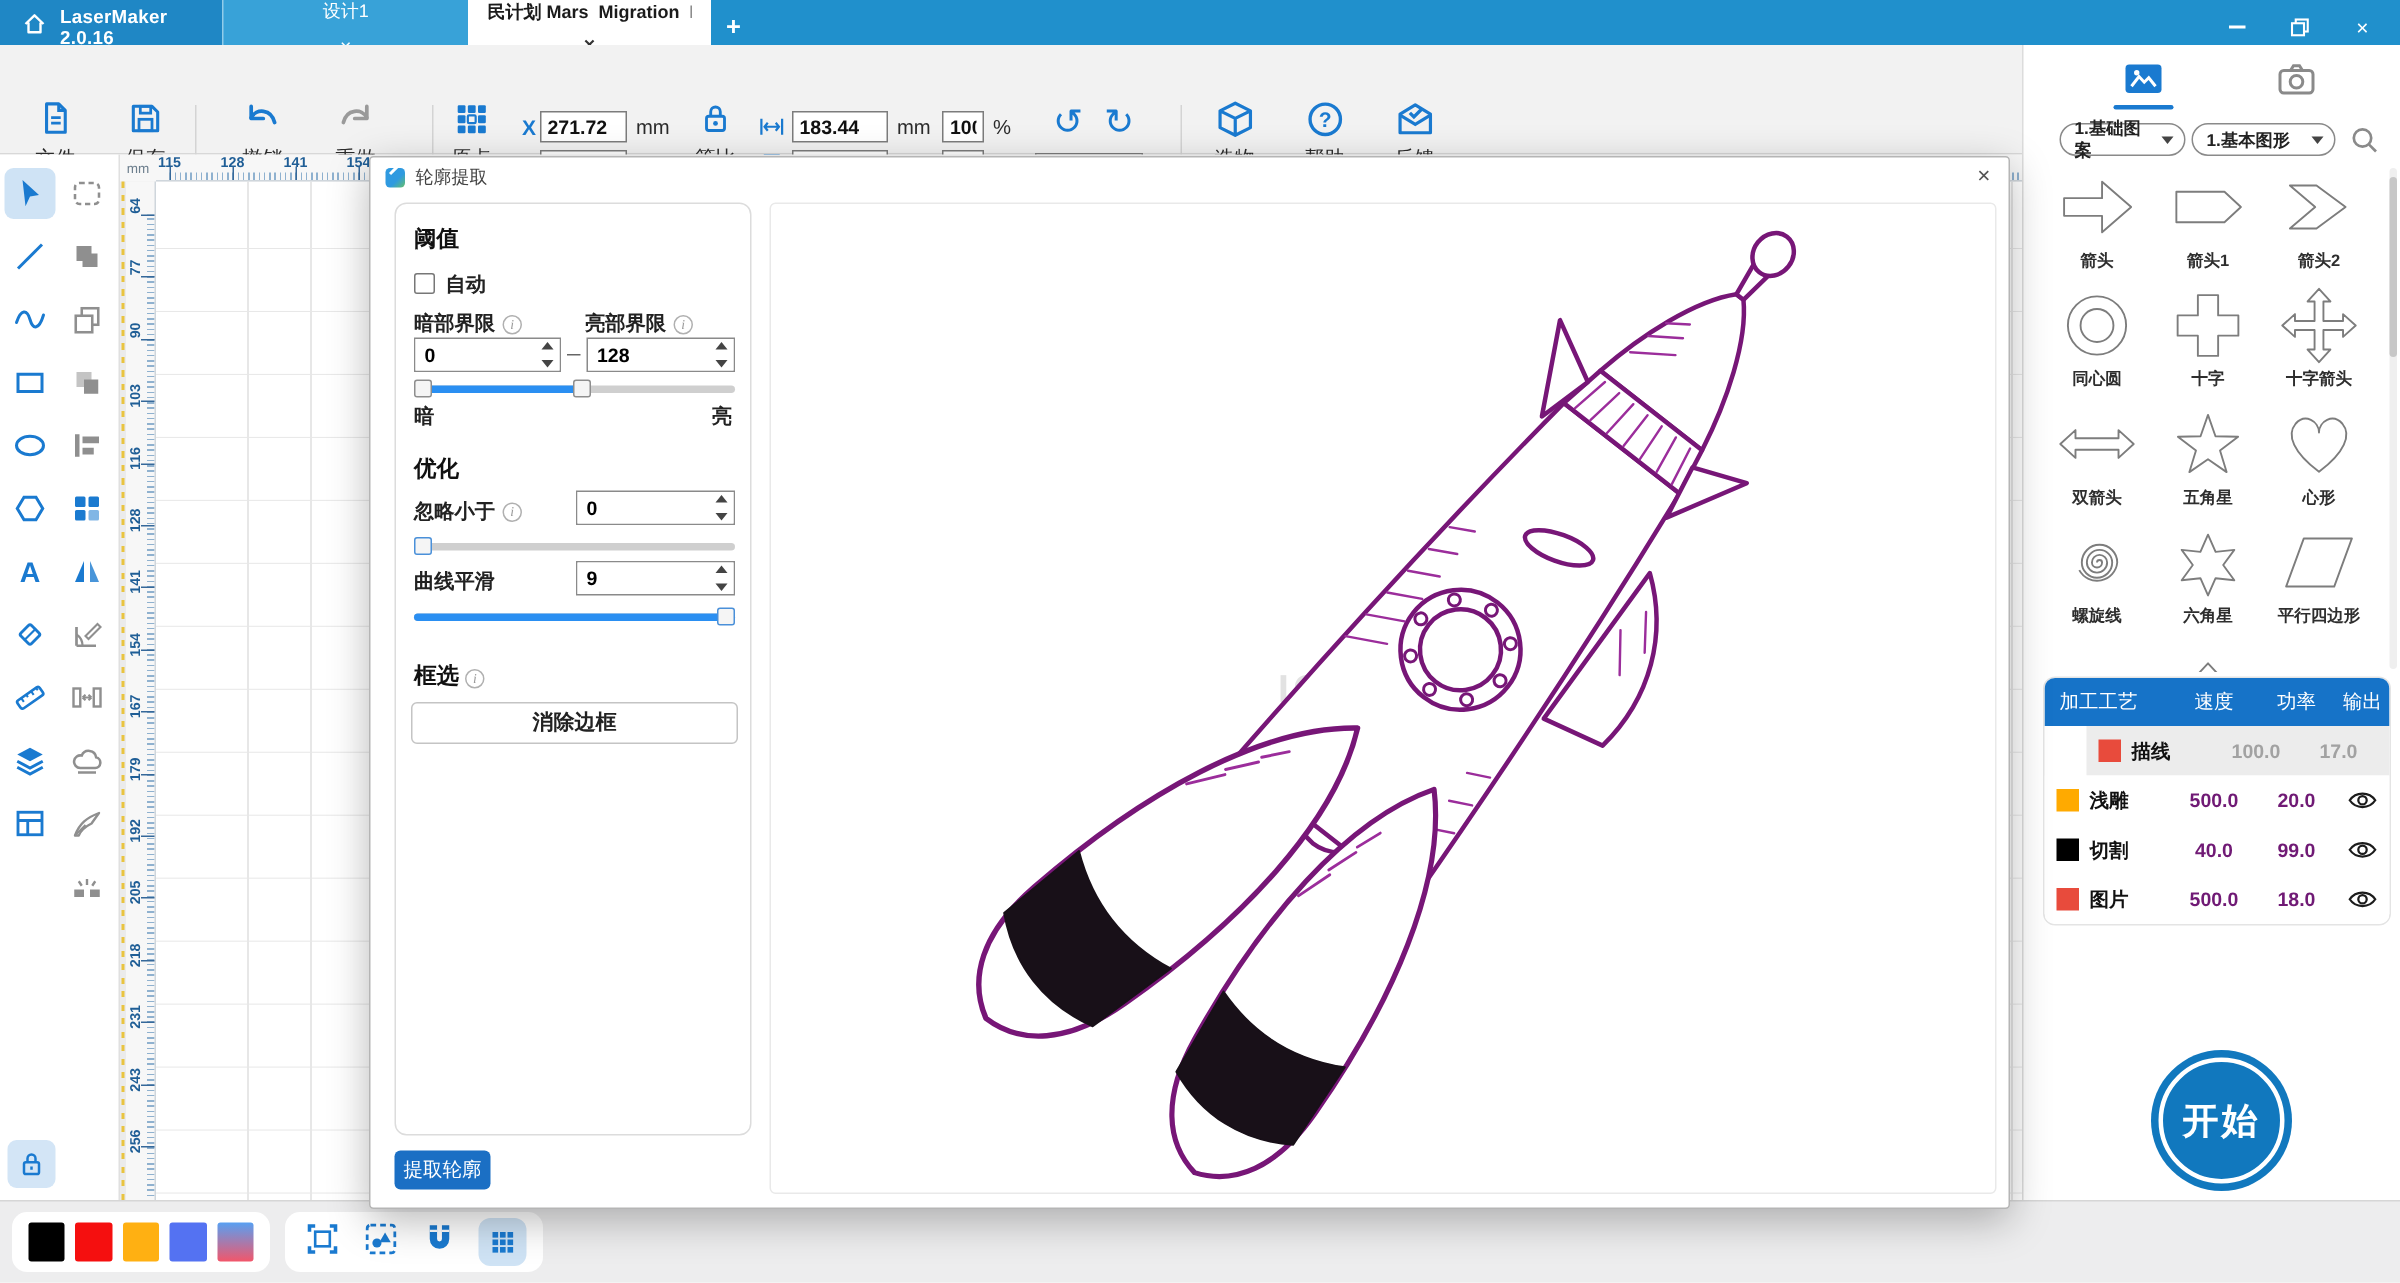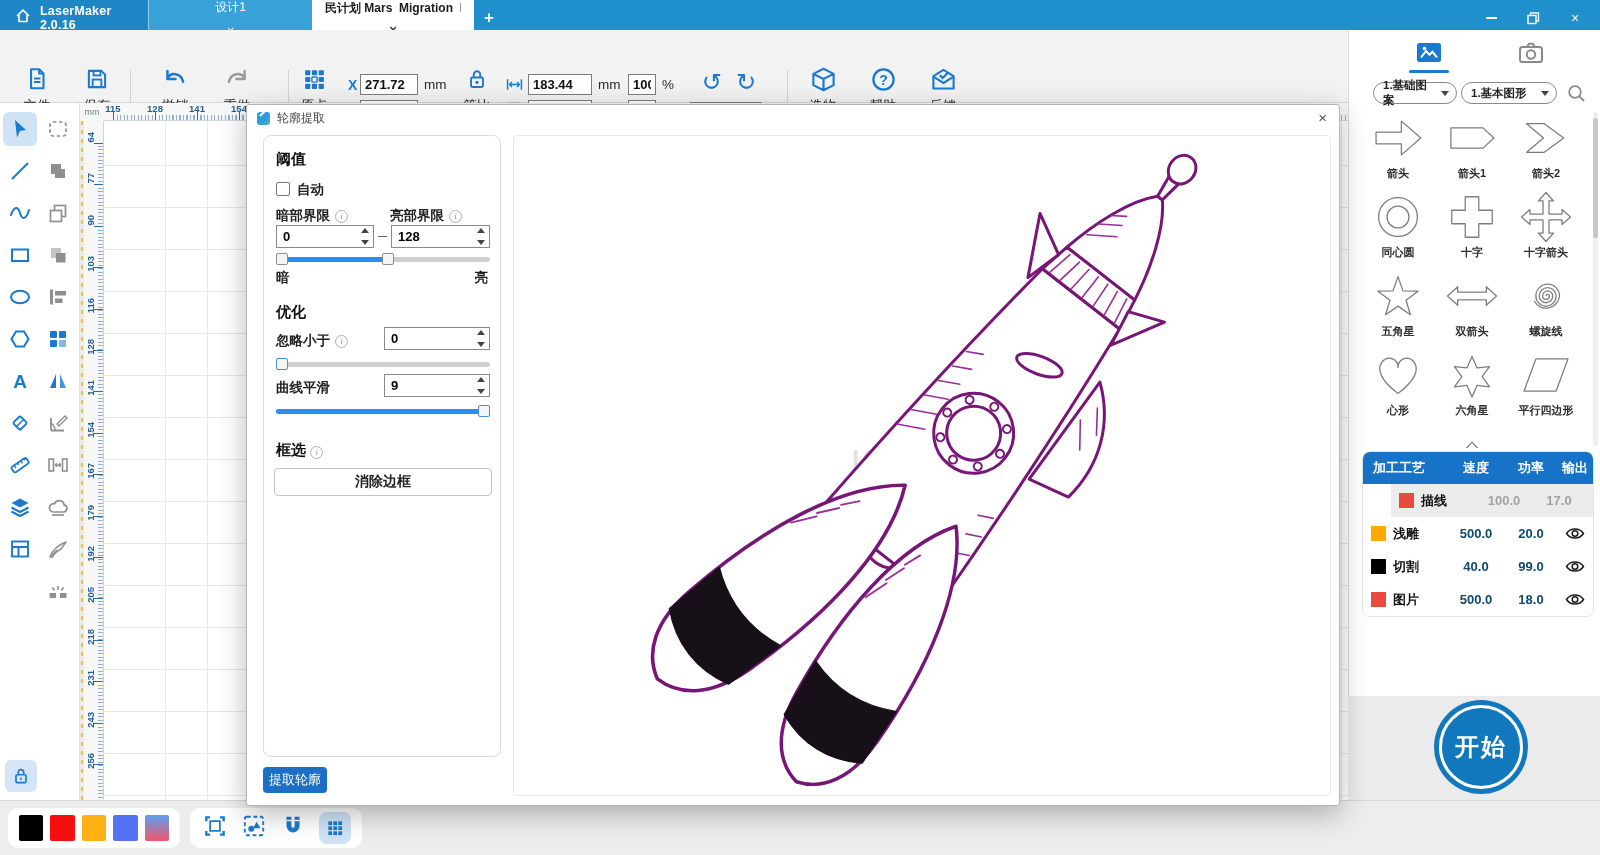--- a/index.html
+++ b/index.html
@@ -60,44 +60,44 @@
 
   
   .bottombar { position:absolute; left:0; top:800px; width:1600px; height:55px; background:#ededee; border-top:1px solid #d6d6d6; z-index:10; }
   .bcard { position:absolute; top:7px; height:40px; background:#fff; border-radius:10px; display:flex; align-items:center; }
   .swatches { left:8px; width:172px; gap:7px; padding:0 11px; }
   .swatch { width:26px; height:26px; border-radius:2px; }
   .bicons { left:190px; width:172px; gap:13px; padding:0 10px; justify-content:center; }
   .grid-btn { width:32px; height:32px; background:#cfe3f5; border-radius:8px; display:flex; align-items:center; justify-content:center; }
 
   
-  .rpanel { position:absolute; left:1348px; top:30px; width:252px; height:666px; background:#fff; border-left:1px solid #dcdcdc; z-index:5; }
+  .rpanel { position:absolute; left:1348px; top:30px; width:252px; height:770px; background:#fff; border-left:1px solid #dcdcdc; z-index:5; }
   .ptab { position:absolute; top:10px; }
   .ptab-underline { position:absolute; left:60px; top:40px; width:40px; height:3px; background:#1a7ad0; border-radius:2px; }
   .pill { position:absolute; top:52px; height:22px; border:1px solid #8a8a8a; border-radius:11px; display:flex; align-items:center; font-size:11.5px; font-weight:bold; color:#222; padding:0 20px 0 9px; background:#fff; }
   .pill .caret { position:absolute; right:7px; width:0; height:0; border-left:4px solid transparent; border-right:4px solid transparent; border-top:5px solid #444; }
   .search-ic { position:absolute; left:218px; top:54px; }
   .shapes-grid { position:absolute; left:12px; top:80px; width:228px; height:338px; display:grid; grid-template-columns:repeat(3,74px); grid-auto-rows:79px; overflow:hidden; }
   .shape-cell { display:flex; flex-direction:column; align-items:center; }
   .shape-icon { height:56px; display:flex; align-items:center; justify-content:center; }
   .shape-label { font-size:11px; font-weight:600; color:#2e2e2e; }
   .pscroll { position:absolute; left:244px; top:82px; width:5px; height:334px; background:#efefef; border-radius:3px; }
   .pscroll i { position:absolute; left:0; top:6px; width:5px; height:120px; background:#c7c7c7; border-radius:3px; display:block; }
 
   .ptable { position:absolute; left:14px; top:422px; width:230px; border-radius:7px; overflow:hidden; box-shadow:0 0 0 1px #e4e4e4; }
-  .phead { height:32px; background:#1673c8; color:#fff; display:grid; grid-template-columns:84px 58px 52px 36px; align-items:center; font-size:13px; font-weight:bold; }
+  .phead { height:32px; background:#1673c8; color:#fff; display:grid; grid-template-columns:84px 58px 52px 36px; align-items:center; font-size:13px; font-weight:normal; }
   .phead span:first-child { padding-left:10px; }
   .phead span { text-align:center; }
   .phead span:first-child { text-align:left; }
   .prow { height:33px; display:grid; grid-template-columns:84px 58px 52px 36px; align-items:center; background:#fff; }
   .prow.sel { background:#ececec;margin-left:28px; }
   .prow .pcell1 { display:flex; align-items:center; gap:7px; padding-left:8px; }
   .sw { width:15px; height:15px; display:inline-block; }
   .pname { font-size:13px; font-weight:bold; color:#111; }
-  .pval { font-size:13px; font-weight:bold; color:#0c4a6e; text-align:center; }
+  .pval { font-size:13px; font-weight:bold; color:#701a75; text-align:center; }
   .prow.sel .pval { color:#a2a2a2; }
   .peye { display:flex; justify-content:center; }
 
   .start-btn { position:absolute; left:85px; top:670px; width:94px; height:94px; border-radius:50%; background:#1178be; display:flex; align-items:center; justify-content:center; }
   .start-btn::after { content:""; position:absolute; inset:5px; border:3px solid #fff; border-radius:50%; }
   .start-label { color:#fff; font-size:24px; font-weight:bold; letter-spacing:2px; }
 
   
   .dialog { position:absolute; left:246px; top:104px; width:1094px; height:702px; background:#fff; border:1px solid #b5b5b5; border-radius:3px; box-shadow:0 8px 28px rgba(0,0,0,.28); z-index:50; }
   .dlg-head { position:absolute; left:0; top:0; width:100%; height:26px; display:flex; align-items:center; gap:7px; padding-left:10px; }
@@ -553,48 +553,48 @@
        <div class="shape-icon">
             <svg width="56" height="54" viewBox="0 0 64 64">
               <polygon points="32,3 41,13 35.5,13 35.5,28.5 51,28.5 51,23 61,32 51,41 51,35.5 35.5,35.5 35.5,51 41,51 32,61 23,51 28.5,51 28.5,35.5 13,35.5 13,41 3,32 13,23 13,28.5 28.5,28.5 28.5,13 23,13" stroke="#7d7d7d" stroke-width="1.5" fill="none" stroke-linejoin="round"></polygon>
             </svg>
           </div>
        <div class="shape-label">十字箭头</div>
      </div>
         <div class="shape-cell">
        <div class="shape-icon">
             <svg width="56" height="54" viewBox="0 0 64 64">
+              <polygon points="3,32 15,21 15,27.5 49,27.5 49,21 61,32 49,43 49,36.5 15,36.5 15,43" stroke="#7d7d7d" stroke-width="1.5" fill="none" stroke-linejoin="round"></polygon>
+            </svg>
+          </div>
+       <div class="shape-label">双箭头</div>
+     </div>
+        <div class="shape-cell">
+       <div class="shape-icon">
+            <svg width="56" height="54" viewBox="0 0 64 64">
               <polygon points="32,9 37.9,25.9 55.8,26.3 41.5,37.1 46.7,54.2 32,44 17.3,54.2 22.5,37.1 8.2,26.3 26.1,25.9" stroke="#7d7d7d" stroke-width="1.5" fill="none" stroke-linejoin="round"></polygon>
             </svg>
           </div>
        <div class="shape-label">五角星</div>
      </div>
         <div class="shape-cell">
        <div class="shape-icon">
             <svg width="56" height="54" viewBox="0 0 64 64">
-              <polygon points="3,32 15,21 15,27.5 49,27.5 49,21 61,32 49,43 49,36.5 15,36.5 15,43" stroke="#7d7d7d" stroke-width="1.5" fill="none" stroke-linejoin="round"></polygon>
-            </svg>
-          </div>
-       <div class="shape-label">双箭头</div>
+              <path d="M32,54 C12,39 6,25 13.5,16 C21,7.5 32,14 32,23 C32,14 43,7.5 50.5,16 C58,25 52,39 32,54 Z" stroke="#7d7d7d" stroke-width="1.5" fill="none" stroke-linejoin="round"></path>
+            </svg>
+          </div>
+       <div class="shape-label">心形</div>
      </div>
         <div class="shape-cell">
        <div class="shape-icon">
             <svg width="56" height="54" viewBox="0 0 64 64">
               <path d="M32,32 a2,2 0 0 1 4,0 a4,4 0 0 1 -8,0 a6,6 0 0 1 12,0 a8,8 0 0 1 -16,0 a10,10 0 0 1 20,0 a12,12 0 0 1 -24,0 a14,14 0 0 1 28,0 a16,16 0 0 1 -30,6" stroke="#7d7d7d" stroke-width="1.5" fill="none" stroke-linejoin="round"></path>
             </svg>
           </div>
        <div class="shape-label">螺旋线</div>
-     </div>
-        <div class="shape-cell">
-       <div class="shape-icon">
-            <svg width="56" height="54" viewBox="0 0 64 64">
-              <path d="M32,54 C12,39 6,25 13.5,16 C21,7.5 32,14 32,23 C32,14 43,7.5 50.5,16 C58,25 52,39 32,54 Z" stroke="#7d7d7d" stroke-width="1.5" fill="none" stroke-linejoin="round"></path>
-            </svg>
-          </div>
-       <div class="shape-label">心形</div>
      </div>
         <div class="shape-cell">
        <div class="shape-icon">
             <svg width="56" height="54" viewBox="0 0 64 64">
               <polygon points="32,10 38,23.6 52.8,22 44,34 52.8,46 38,44.4 32,58 26,44.4 11.2,46 20,34 11.2,22 26,23.6" stroke="#7d7d7d" stroke-width="1.5" fill="none" stroke-linejoin="round"></polygon>
             </svg>
           </div>
        <div class="shape-label">六角星</div>
      </div>
         <div class="shape-cell">

